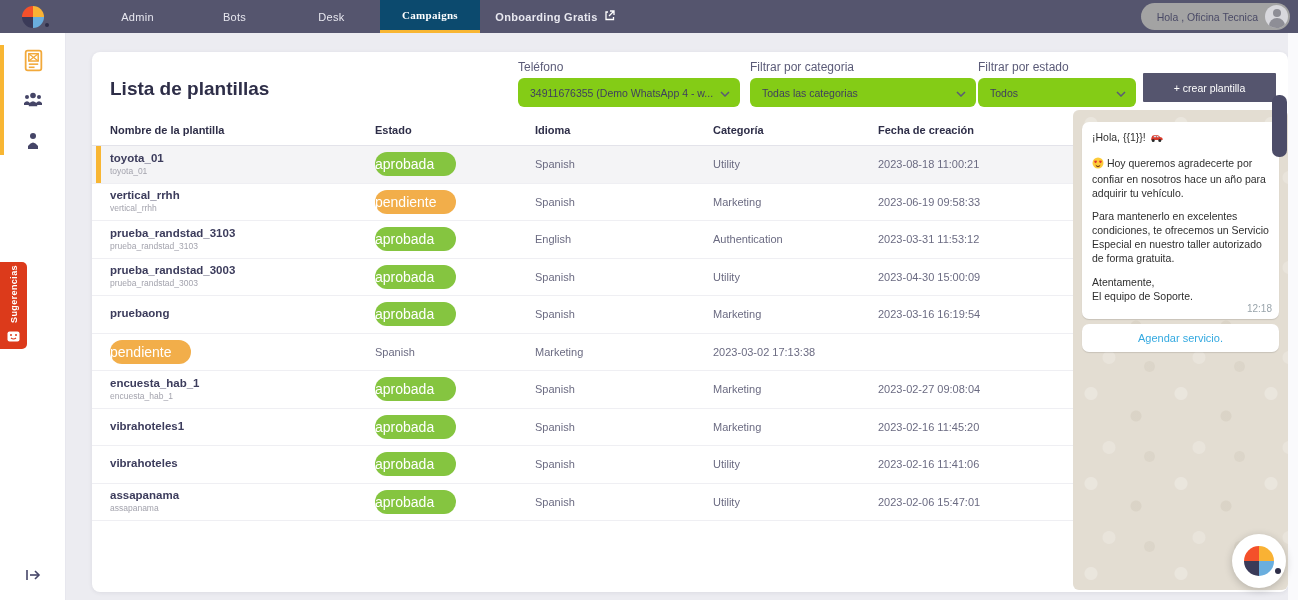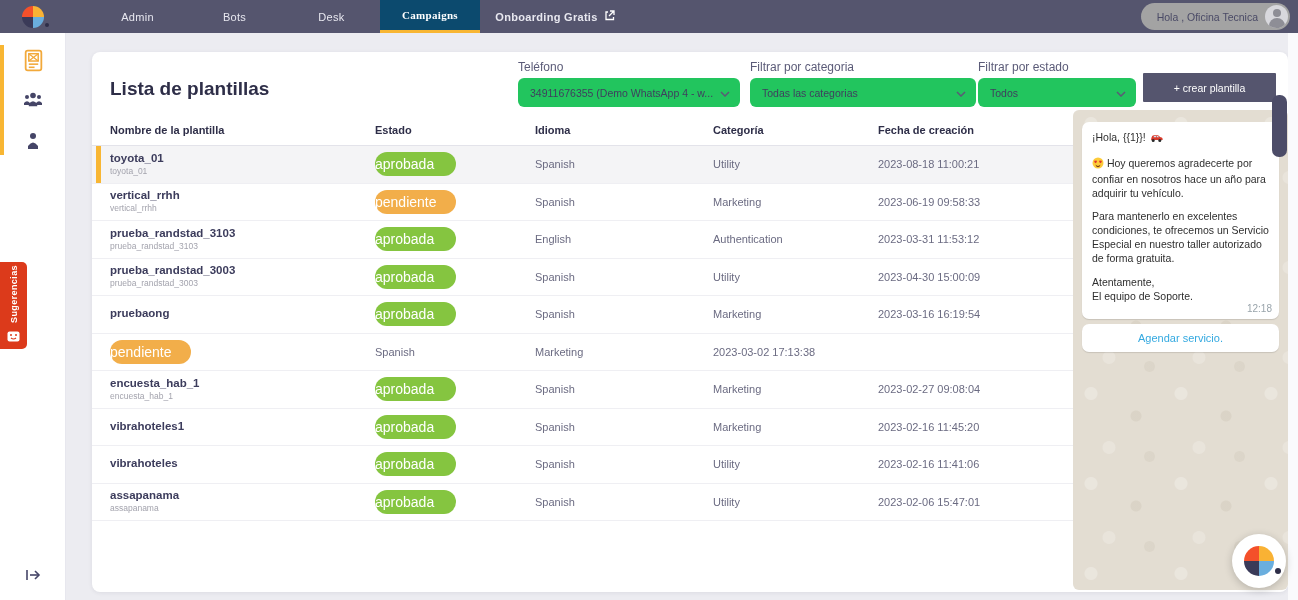--- a/index.html
+++ b/index.html
@@ -44,21 +44,21 @@
   .sugg-label { writing-mode:vertical-rl; transform:rotate(180deg); color:#fff; font-size:9px;
     font-weight:bold; letter-spacing:.4px; }
 
   
   .card { position:absolute; left:92px; top:52px; width:1196px; height:540px; background:#fff;
     border-radius:8px; box-shadow:0 1px 4px rgba(40,40,70,.08); }
   .page-title { position:absolute; left:18px; top:26px; font-size:19px; font-weight:bold; color:#2e2e48; }
 
   .filter-group { position:absolute; top:8px; }
   .filter-label { font-size:12px; color:#5b5b78; margin-bottom:4px; }
-  .select-box { height:29px; background:#22c55e; border-radius:6px; display:flex; align-items:center;
+  .select-box { height:29px; background:#84cc16; border-radius:6px; display:flex; align-items:center;
     justify-content:space-between; padding:0 10px 0 12px; font-size:10.5px; color:#3f3f5e; cursor:pointer; }
   .fg-phone { left:426px; width:222px; }
   .fg-cat   { left:658px; width:226px; }
   .fg-state { left:886px; width:158px; }
   .create-btn { position:absolute; left:1051px; top:21px; width:133px; height:29px; background:#55556e;
     color:#fff; border:none; border-radius:1px; font-size:10.5px; font-family:inherit; cursor:pointer; }
 
   
   .table { position:absolute; left:0; top:62px; width:985px; }
   .thead, .trow { display:grid; grid-template-columns:265px 160px 178px 165px 1fr; align-items:center;

